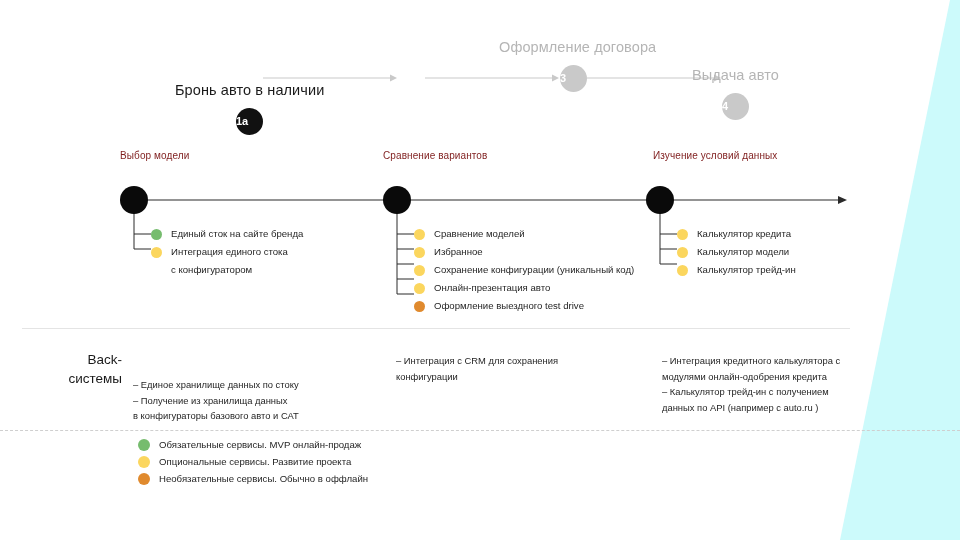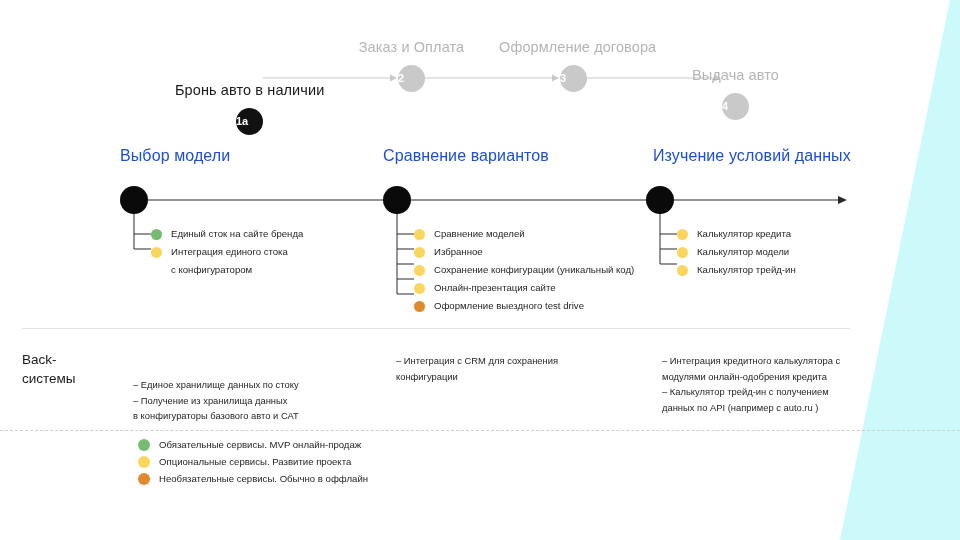--- a/index.html
+++ b/index.html
@@ -55,23 +55,23 @@
     font-weight: bold;
     line-height: 27px;
     text-align: left;
   }
   .step.active .step-circle { background: #111111; }
   .step.inactive .step-circle { background: #c9c9c9; }
 
   
   .col-title {
     position: absolute;
-    font-size: 16px;
+    font-size: 10px;
     line-height: 18px;
-    color: #1d4ed8;
+    color: #7f1d1d;
     white-space: nowrap;
     letter-spacing: .1px;
   }
   .node-dot {
     position: absolute;
     width: 28px;
     height: 28px;
     border-radius: 50%;
     background: #0a0a0a;
   }
@@ -130,20 +130,21 @@
     border-top: 1px dashed #cfcfcf;
   }
   .back-title {
     position: absolute;
     left: 22px;
     top: 350px;
     font-size: 13.5px;
     line-height: 19px;
     color: #1a1a1a;
     width: 100px;
+    text-align: right;
   }
   .back-col {
     position: absolute;
     font-size: 9.4px;
     line-height: 15.5px;
     color: #1f1f1f;
   }
   .back-line { white-space: nowrap; }
 
   
@@ -190,24 +191,20 @@
       <line x1="425" y1="40" x2="552" y2="40" stroke="#c9c9c9" stroke-width="1.2"></line>
       <polygon points="552,36.6 559,40 552,43.4" fill="#c9c9c9"></polygon>
       <line x1="587" y1="40" x2="714" y2="40" stroke="#c9c9c9" stroke-width="1.2"></line>
       <polygon points="714,36.6 721,40 714,43.4" fill="#c9c9c9"></polygon>
     </svg>
 
     <div class="step active" style="left:175px; width:149px;margin-top:43px;">
       <div class="step-label">Бронь авто в наличии</div>
       <div class="step-circle" style="background: rgb(17, 17, 17);">1a</div>
     </div>
-    <div class="step inactive" style="left:337px; width:149px;">
-      <div class="step-label">Заказ и Оплата</div>
-      <div class="step-circle" style="background: rgb(201, 201, 201);">2</div>
-    </div>
     <div class="step inactive" style="left:499px; width:149px;">
       <div class="step-label">Оформление договора</div>
       <div class="step-circle" style="background: rgb(201, 201, 201);">3</div>
     </div>
     <div class="step inactive" style="left:661px; width:149px;margin-top:28px;">
       <div class="step-label">Выдача авто</div>
       <div class="step-circle" style="background: rgb(201, 201, 201);">4</div>
     </div>
   </div>
 
@@ -263,21 +260,21 @@
     <div class="service-item">
       <span class="service-bullet" style="background:#FBD65E;"></span>
       <span class="service-text">Избранное</span>
     </div>
     <div class="service-item">
       <span class="service-bullet" style="background:#FBD65E;"></span>
       <span class="service-text">Сохранение конфигурации (уникальный код)</span>
     </div>
     <div class="service-item">
       <span class="service-bullet" style="background:#FBD65E;"></span>
-      <span class="service-text">Онлайн-презентация сайте</span>
+      <span class="service-text">Онлайн-презентация авто</span>
     </div>
     <div class="service-item">
       <span class="service-bullet" style="background:#E08A2E;"></span>
       <span class="service-text">Оформление выездного test drive</span>
     </div>
   </div>
 
   <div class="service-list" style="left:677px; top:226px;">
     <div class="service-item">
       <span class="service-bullet" style="background:#FBD65E;"></span>

